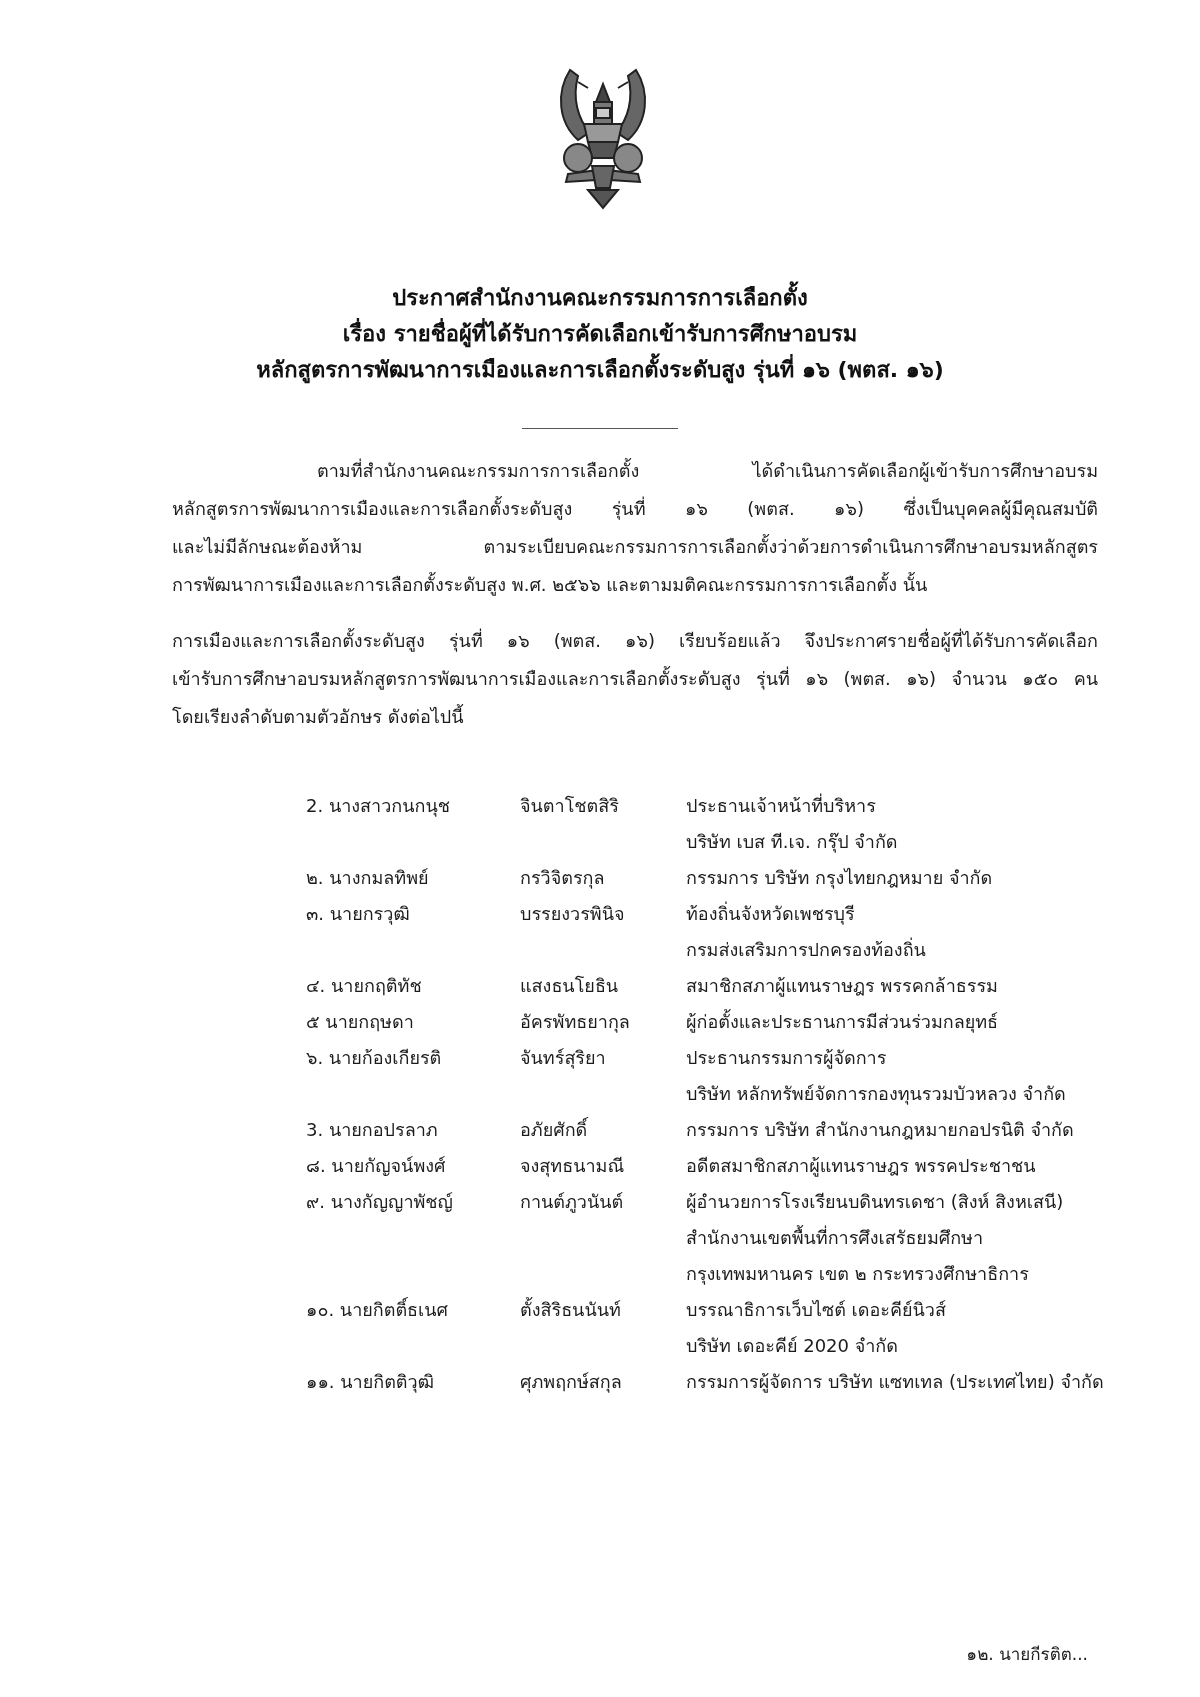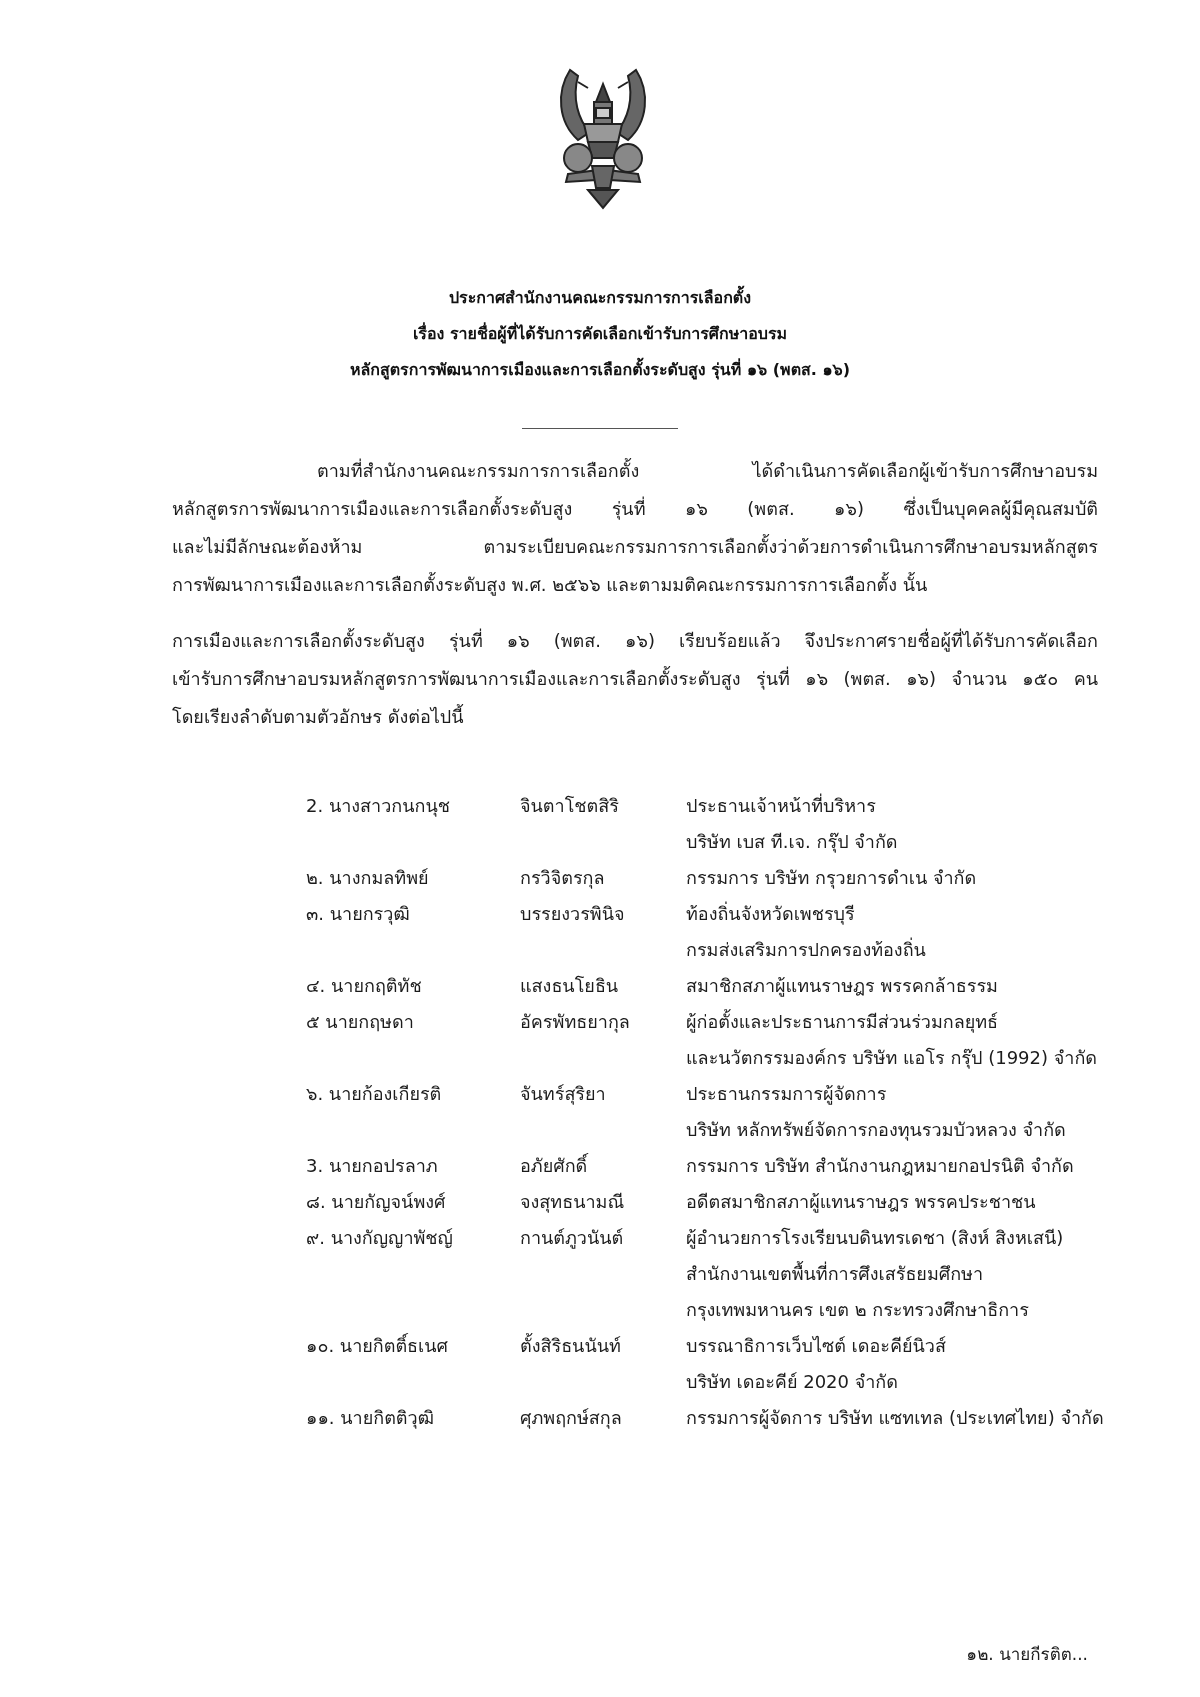--- a/index.html
+++ b/index.html
@@ -28,21 +28,21 @@
       width: 110px;
       height: 150px;
     }
     .title-block {
       position: absolute;
       left: 0;
       width: 1200px;
       top: 280px;
       text-align: center;
       font-weight: bold;
-      font-size: 16px;
+      font-size: 22px;
       line-height: 36px;
       color: #111;
     }
     .title-line { display: block; white-space: nowrap; }
     .divider {
       position: absolute;
       left: 522px;
       top: 428px;
       width: 156px;
       height: 0;
@@ -159,21 +159,21 @@
       <span class="last-name">จินตาโชตสิริ</span>
       <span class="pos">ประธานเจ้าหน้าที่บริหาร</span>
     </div>
     <div class="row">
       <span class="pos">บริษัท เบส ที.เจ. กรุ๊ป จำกัด</span>
     </div>
 
     <div class="row">
       <span class="no-first">๒. นางกมลทิพย์</span>
       <span class="last-name">กรวิจิตรกุล</span>
-      <span class="pos">กรรมการ บริษัท กรุวยการดำเน จำกัด</span>
+      <span class="pos">กรรมการ บริษัท กรุงไทยกฎหมาย จำกัด</span>
     </div>
 
     <div class="row">
       <span class="no-first">๓. นายกรวุฒิ</span>
       <span class="last-name">บรรยงวรพินิจ</span>
       <span class="pos">ท้องถิ่นจังหวัดเพชรบุรี</span>
     </div>
     <div class="row">
       <span class="pos">กรมส่งเสริมการปกครองท้องถิ่น</span>
     </div>
@@ -182,23 +182,20 @@
       <span class="no-first">๔. นายกฤติทัช</span>
       <span class="last-name">แสงธนโยธิน</span>
       <span class="pos">สมาชิกสภาผู้แทนราษฎร พรรคกล้าธรรม</span>
     </div>
 
     <div class="row">
       <span class="no-first">๕ นายกฤษดา</span>
       <span class="last-name">อัครพัทธยากุล</span>
       <span class="pos">ผู้ก่อตั้งและประธานการมีส่วนร่วมกลยุทธ์</span>
     </div>
-    <div class="row">
-      <span class="pos">และนวัตกรรมองค์กร บริษัท แอโร กรุ๊ป (1992) จำกัด</span>
-    </div>
 
     <div class="row">
       <span class="no-first">๖. นายก้องเกียรติ</span>
       <span class="last-name">จันทร์สุริยา</span>
       <span class="pos">ประธานกรรมการผู้จัดการ</span>
     </div>
     <div class="row">
       <span class="pos">บริษัท หลักทรัพย์จัดการกองทุนรวมบัวหลวง จำกัด</span>
     </div>
 

